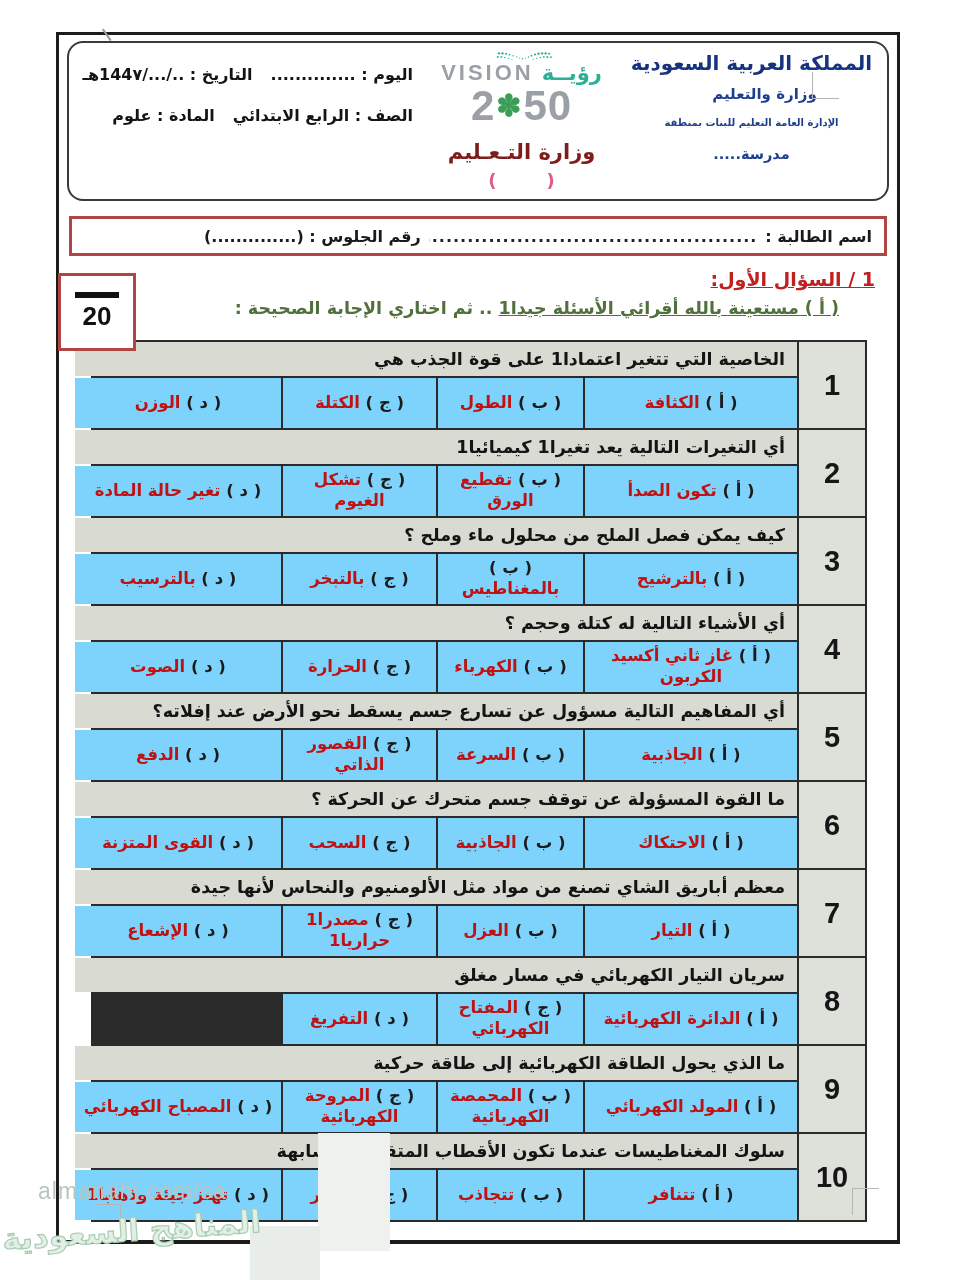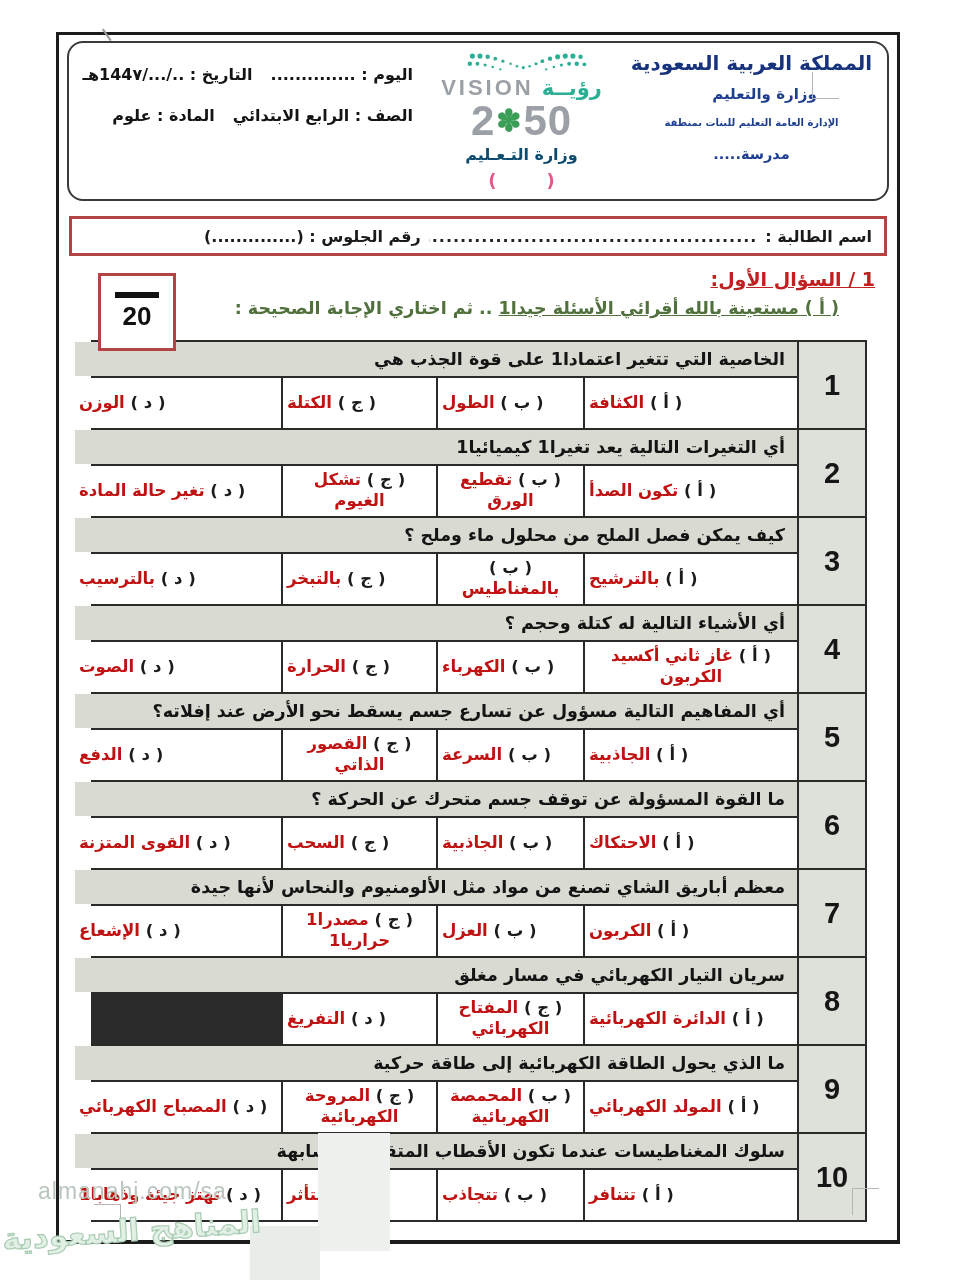--- a/index.html
+++ b/index.html
@@ -19,52 +19,52 @@
   .ministry-line{font-size:15px;font-weight:bold;margin-left:26px;}
   .admin-line{font-size:10px;font-weight:bold;margin-top:4px;}
   .school-line{font-size:14.5px;font-weight:bold;margin-top:8px;}
   .hdr-center{width:250px;display:flex;flex-direction:column;align-items:center;justify-content:flex-start;}
   .vision-line{display:flex;align-items:center;gap:8px;margin-top:-4px;}
   .vision-ar{color:#2bb095;font-size:21px;font-weight:bold;}
   .vision-en{color:#9aa0a6;font-size:22px;letter-spacing:3px;font-weight:bold;font-family:"Liberation Sans",sans-serif;}
   .y2030{display:flex;align-items:center;direction:ltr;color:#9aa0a6;font-weight:bold;
          font-size:42px;line-height:40px;font-family:"Liberation Sans",sans-serif;letter-spacing:1px;}
   .emblem{color:#3b9e57;font-size:30px;line-height:30px;margin:0 1px;}
-  .moe-teal{color:#0c4a6e;font-size:16px;font-weight:bold;margin-top:4px;}
+  .moe-teal{color:#7f1d1d;font-size:21px;font-weight:bold;margin-top:14px;}
   .stamp{color:#e05a8a;font-size:18px;margin-top:6px;white-space:pre;font-weight:bold;}
   .hdr-left{width:330px;display:flex;flex-direction:column;justify-content:flex-start;
             gap:22px;padding-top:14px;color:#141414;font-weight:bold;font-size:16px;}
   .hdr-left .line{display:flex;gap:18px;white-space:nowrap;}
   
   .name-box{border:3px solid #b04543;margin:15px 2px 0 2px;height:40px;display:flex;
             align-items:center;padding:0 12px;box-sizing:border-box;gap:8px;
             font-weight:bold;font-size:16px;color:#1a1a1a;}
   .name-label{white-space:nowrap;}
   .name-dots{flex:1;overflow:hidden;white-space:nowrap;letter-spacing:1px;color:#222;}
   .seat-label{white-space:nowrap;padding-left:120px;}
   
   .section-title{margin:12px 14px 0 0;color:#c02020;font-weight:bold;font-size:19px;
                  text-decoration:underline;display:inline-block;}
   .instruction{margin:8px 50px 0 0;font-size:17.5px;font-weight:bold;color:#50703c;}
   .instruction .u{text-decoration:underline;}
   .score-box{position:absolute;left:58px;top:273px;width:72px;height:72px;border:3.5px solid #b04543;
-             background:#fff;display:flex;flex-direction:column;align-items:center;justify-content:center;margin-left:40px;}
+             background:#fff;display:flex;flex-direction:column;align-items:center;justify-content:center;}
   .score-bar{width:44px;height:6px;background:#111;margin-bottom:3px;}
   .score-num{font-size:26px;font-weight:bold;color:#111;font-family:"Liberation Sans",sans-serif;}
   
   .qtable{margin:22px 22px 0 24px;border:2px solid #2a2a2a;background:#2a2a2a;
           display:flex;flex-direction:column;gap:2px;}
   .qblock{display:grid;grid-template-columns:66px 212px 145px 153px 206px;
           grid-auto-rows:auto;gap:2px;background:#2a2a2a;}
   .qnum{grid-row:1/3;grid-column:1;background:#dde1da;display:flex;align-items:center;
         justify-content:center;font-family:"Liberation Sans",sans-serif;
         font-size:29px;font-weight:600;color:#161616;}
   .qtext{grid-column:2/6;background:#d9dbd3;min-height:34px;display:flex;align-items:center;
          padding:0 12px;font-size:17.5px;font-weight:bold;color:#141414;}
-  .opt{background:#ffffff;min-height:44px;display:flex;align-items:center;justify-content:flex-end;
+  .opt{background:#7dd3fc;min-height:44px;display:flex;align-items:center;justify-content:center;
        text-align:center;padding:3px 4px;font-size:16.5px;font-weight:bold;line-height:1.25;}
   .opt .m{color:#1b1b1b;white-space:nowrap;}
   .opt .t{color:#c01212;}
   .opt .inner{display:inline;}
   
   .wm-url{position:absolute;left:38px;top:1178px;font-size:23px;color:#b9c6bd;
           font-family:"Liberation Sans",sans-serif;letter-spacing:1px;direction:ltr;}
   .wm-ar{position:absolute;left:2px;top:1212px;font-size:31px;font-weight:bold;
          color:#e2efe5;-webkit-text-stroke:1.2px #a9ccb3;transform:rotate(-4deg);
          letter-spacing:2px;}
@@ -261,21 +261,21 @@
           </div>
     <div class="opt">
             <span class="inner"><span class="m">( د )</span> <span class="t">القوى المتزنة</span></span>
           </div>
   </div>
 
   <div class="qblock">
     <div class="qnum">7</div>
     <div class="qtext">معظم أباريق الشاي تصنع من مواد مثل الألومنيوم والنحاس لأنها جيدة</div>
     <div class="opt">
-            <span class="inner"><span class="m">( أ )</span> <span class="t">الكربون</span></span>
+            <span class="inner"><span class="m">( أ )</span> <span class="t">التيار</span></span>
           </div>
     <div class="opt">
             <span class="inner"><span class="m">( ب )</span> <span class="t">العزل</span></span>
           </div>
     <div class="opt">
             <span class="inner"><span class="m">( ج )</span> <span class="t">مصدرا1 حراريا1</span></span>
           </div>
     <div class="opt">
             <span class="inner"><span class="m">( د )</span> <span class="t">الإشعاع</span></span>
           </div>

